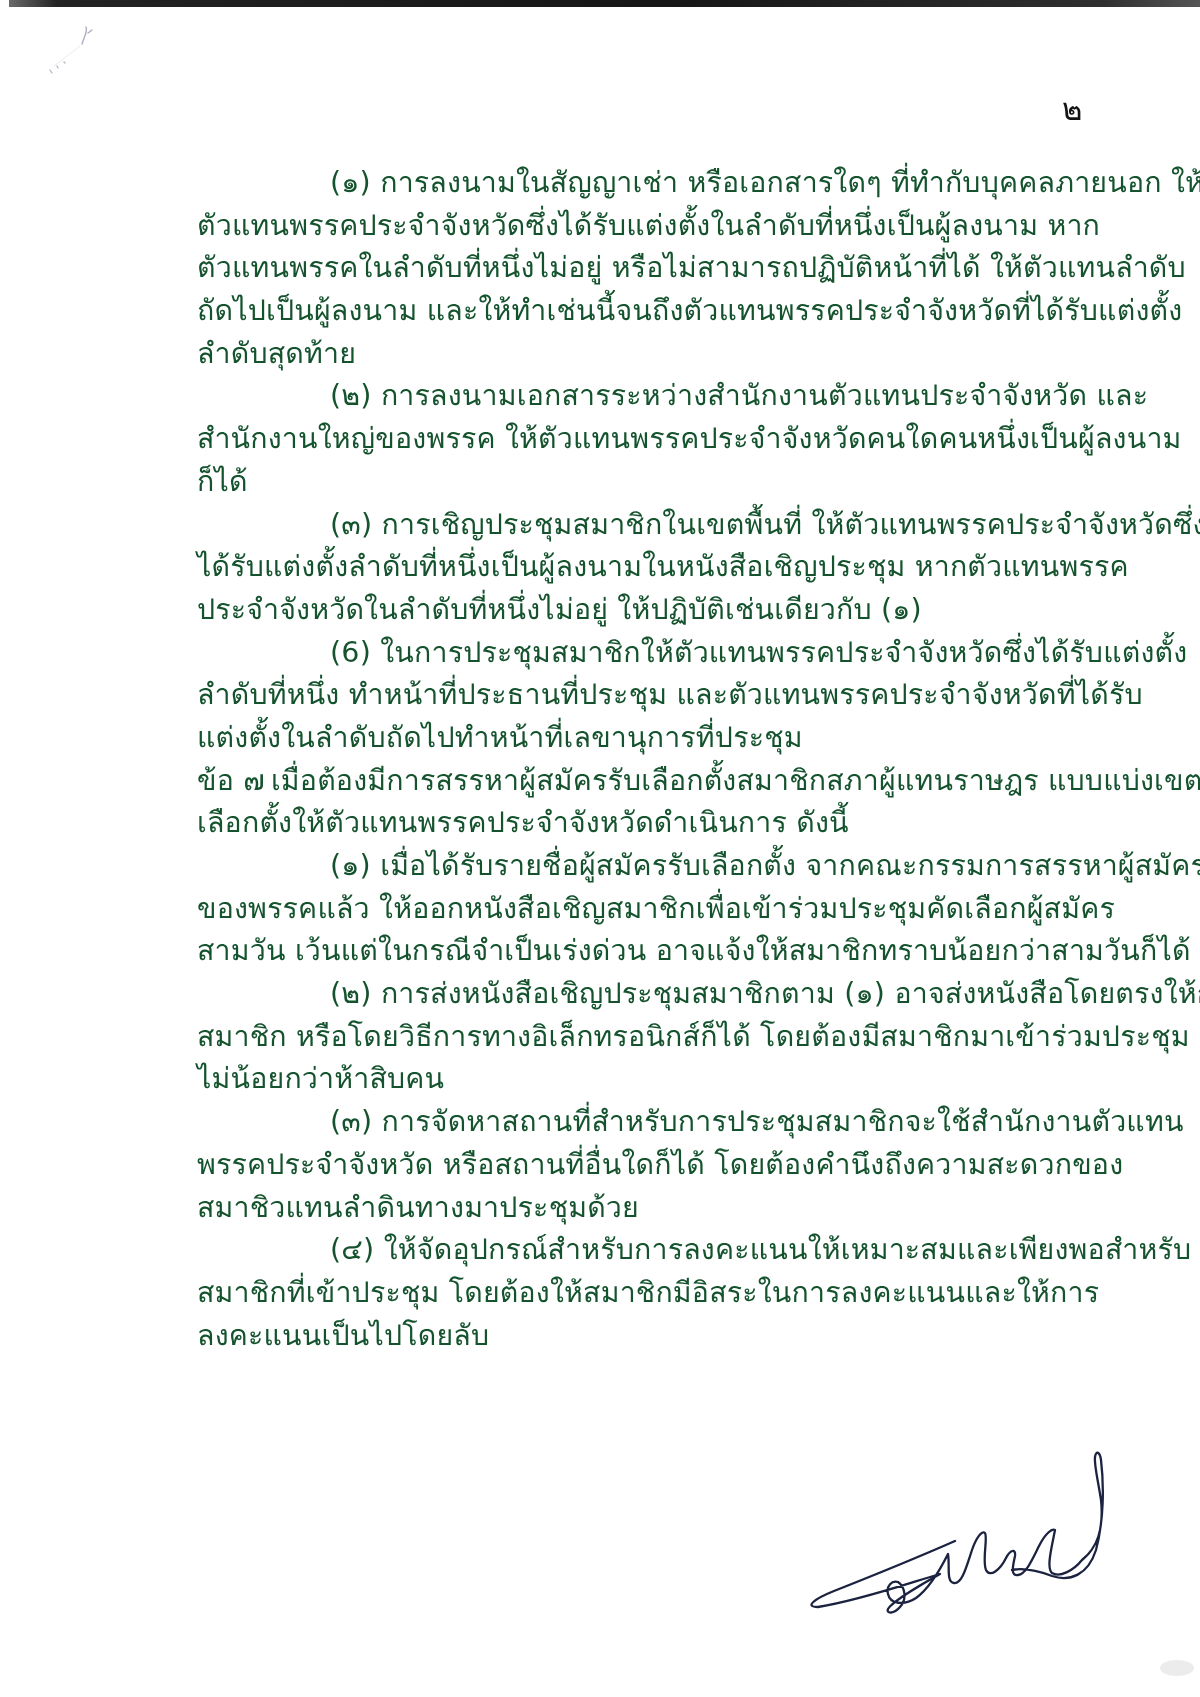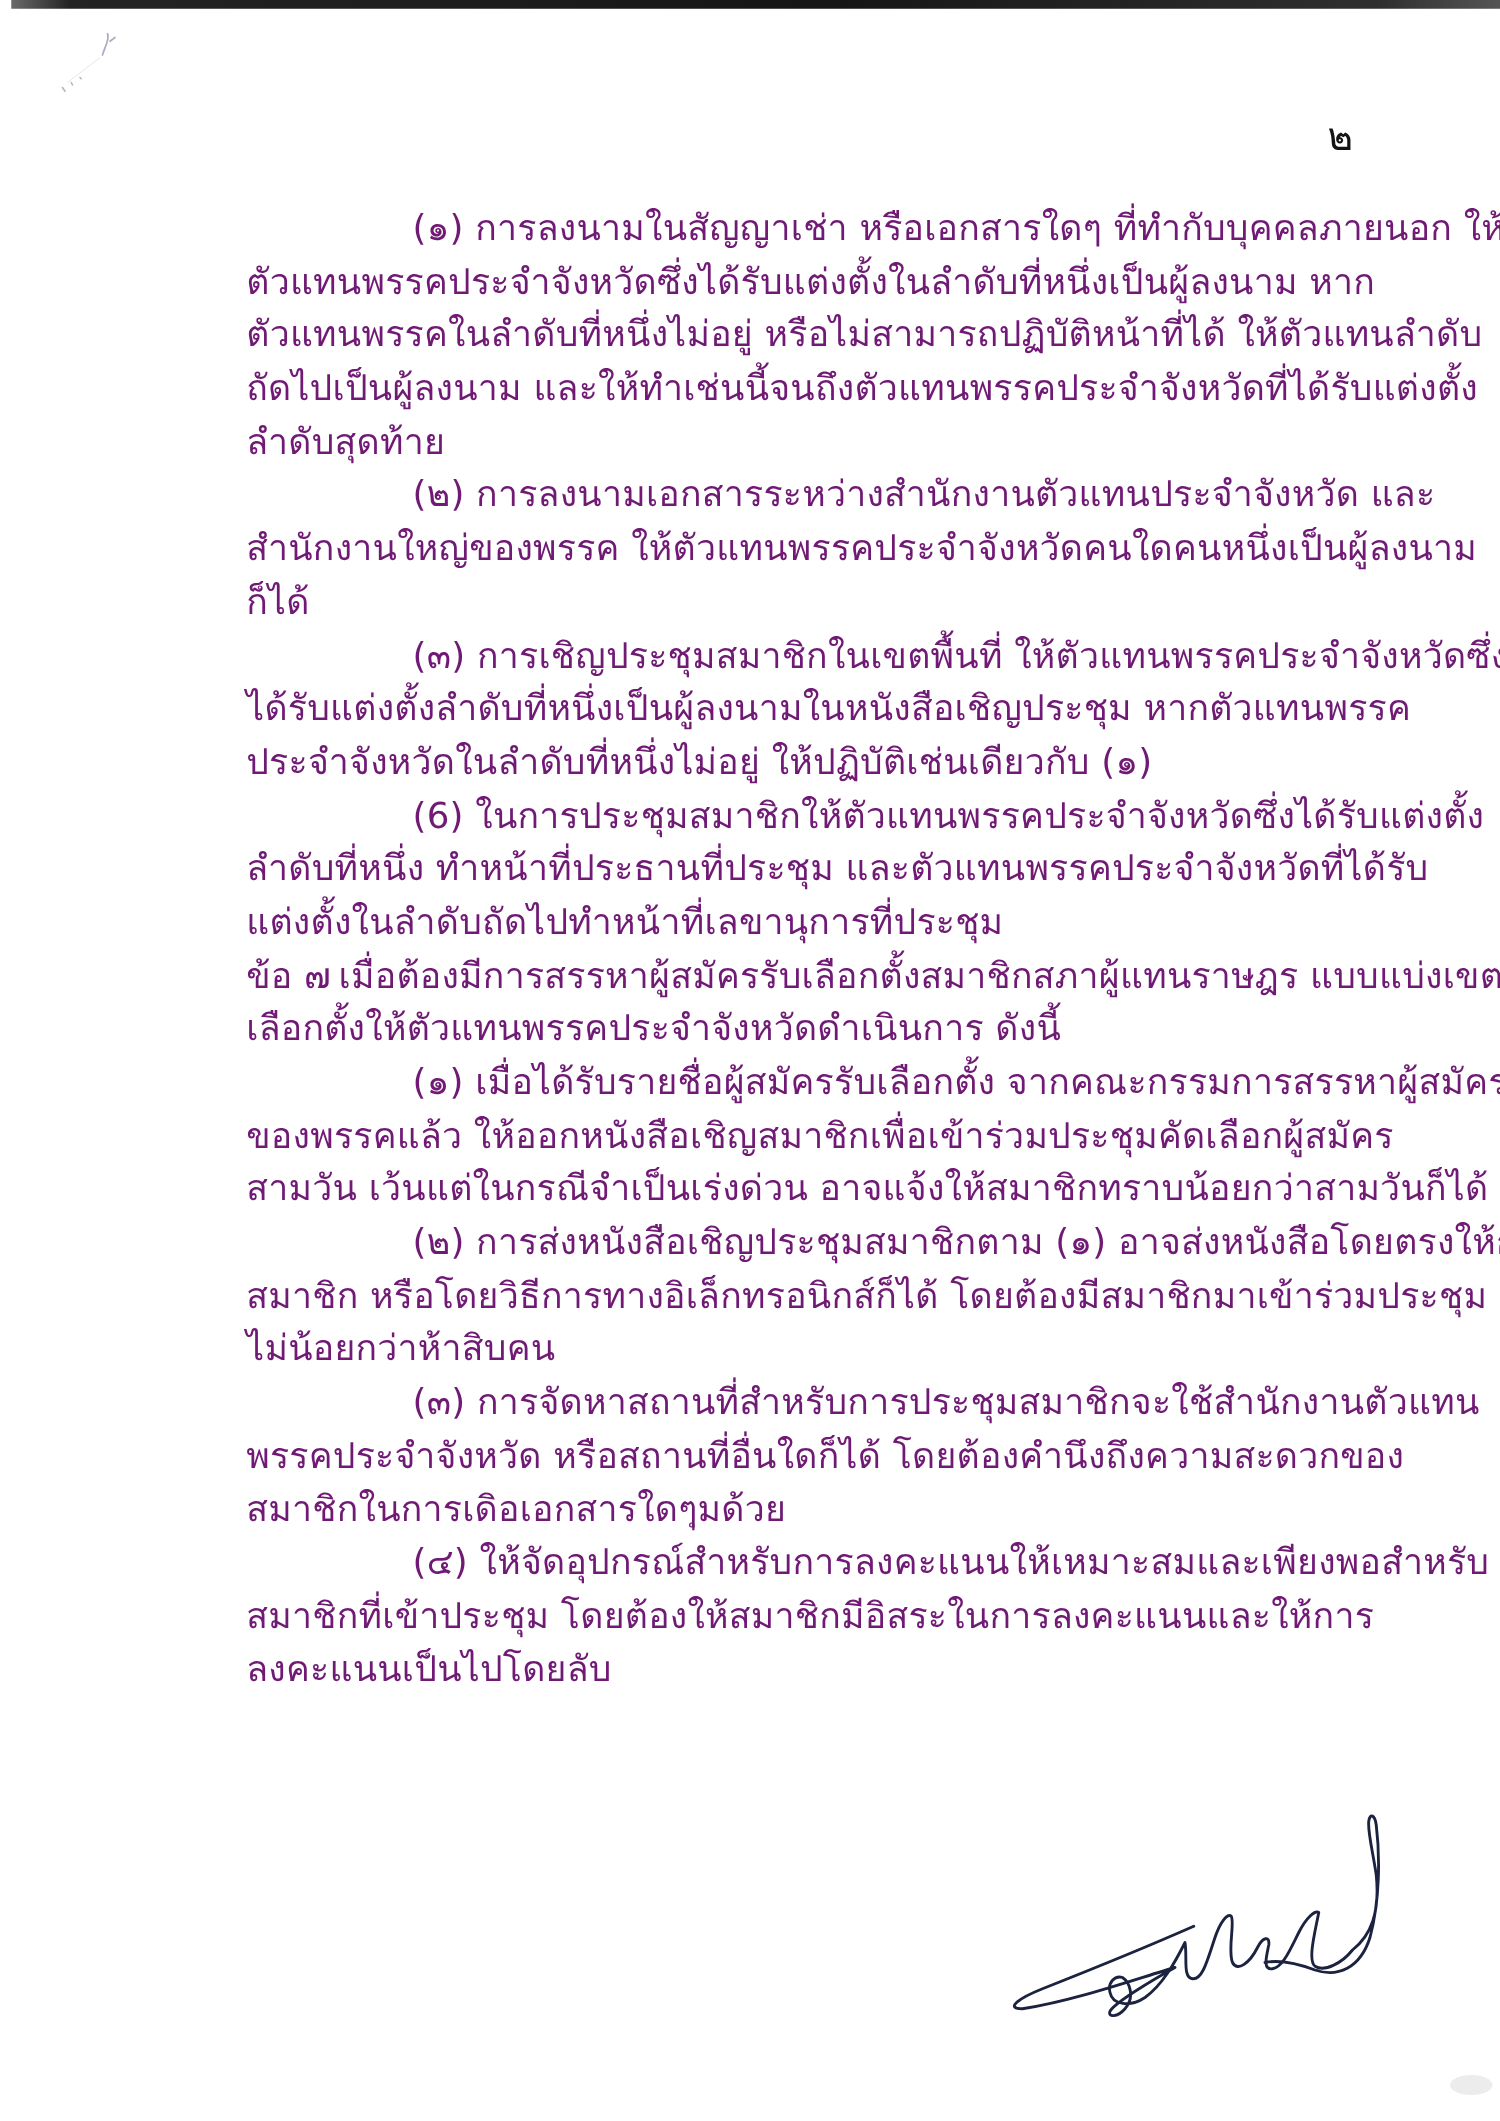--- a/index.html
+++ b/index.html
@@ -33,21 +33,21 @@
   .content {
     position: absolute;
     left: 197px;
     top: 162px;
     width: 800px;
   }
   .line {
     height: 42.7px;
     line-height: 42.7px;
     font-size: 28.5px;
-    color: #701a75;
+    color: #14532d;
     white-space: nowrap;
     letter-spacing: 0.2px;
   }
   .line.indent { padding-left: 133px; }
   .line.clause { display: flex; gap: 6px; }
   .clause-label { flex: 0 0 auto; }
   .pencil-marks {
     position: absolute;
     top: 20px;
     left: 38px;
@@ -176,21 +176,21 @@
     <div class="line indent">
     
     <span class="line-text">(๓) การจัดหาสถานที่สำหรับการประชุมสมาชิกจะใช้สำนักงานตัวแทน</span>
   </div>
     <div class="line flush">
     
     <span class="line-text">พรรคประจำจังหวัด หรือสถานที่อื่นใดก็ได้ โดยต้องคำนึงถึงความสะดวกของ</span>
   </div>
     <div class="line flush">
     
-    <span class="line-text">สมาชิกในการเดิอเอกสารใดๆุมด้วย</span>
+    <span class="line-text">สมาชิวแทนลำดินทางมาประชุมด้วย</span>
   </div>
     <div class="line indent">
     
     <span class="line-text">(๔) ให้จัดอุปกรณ์สำหรับการลงคะแนนให้เหมาะสมและเพียงพอสำหรับ</span>
   </div>
     <div class="line flush">
     
     <span class="line-text">สมาชิกที่เข้าประชุม โดยต้องให้สมาชิกมีอิสระในการลงคะแนนและให้การ</span>
   </div>
     <div class="line flush">

